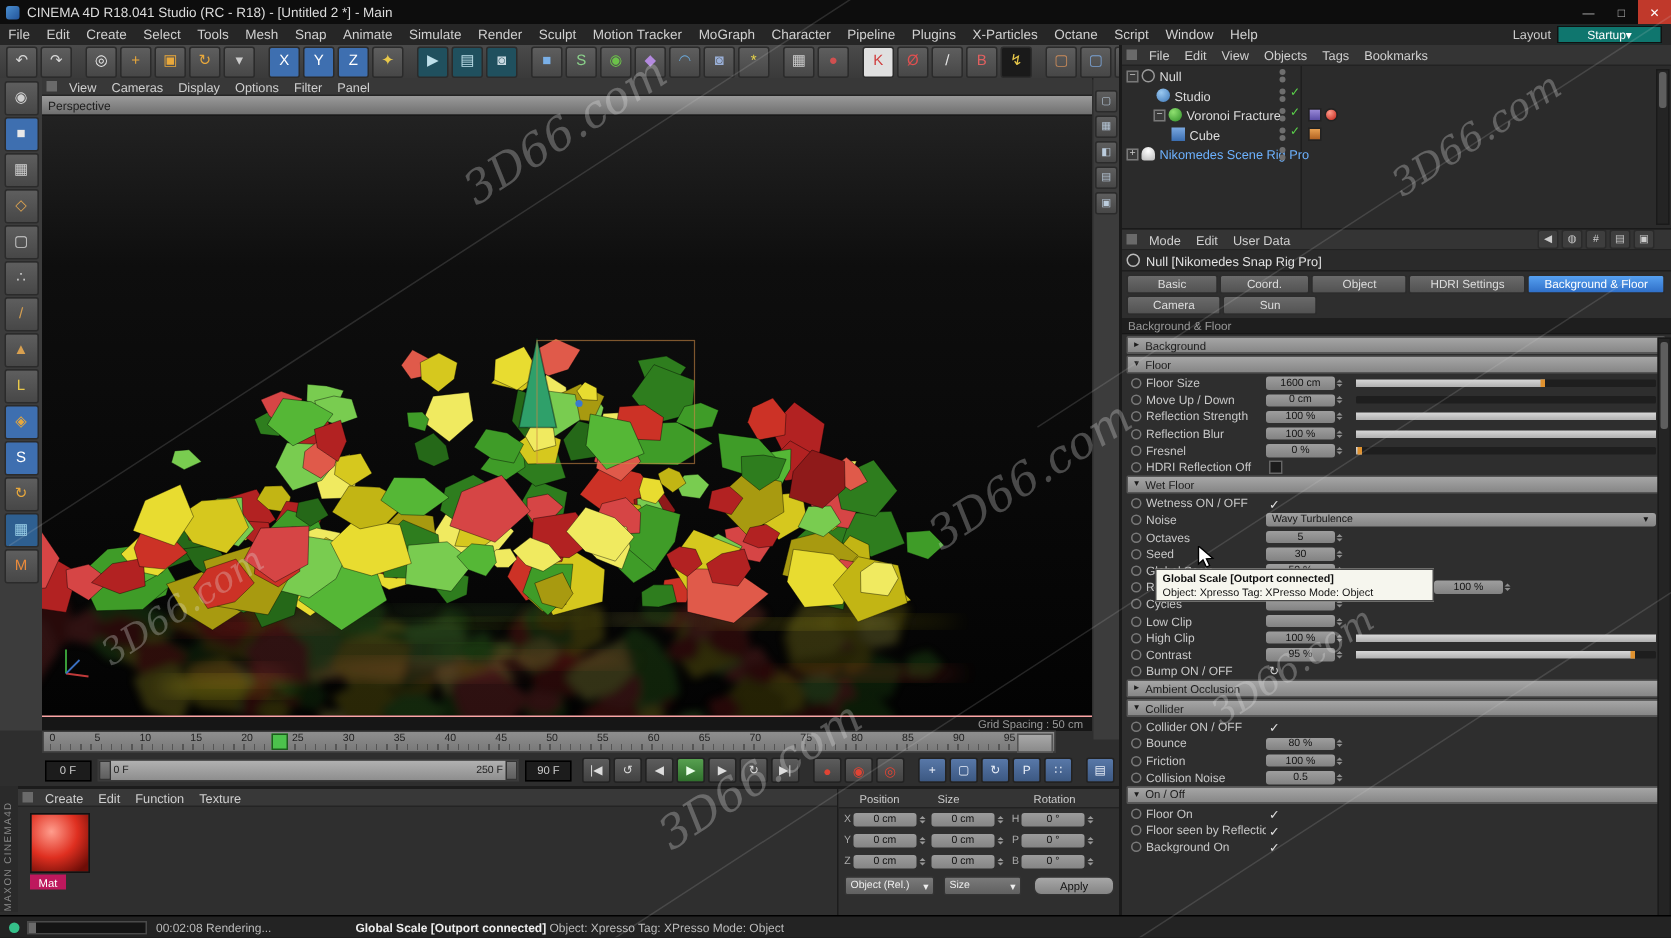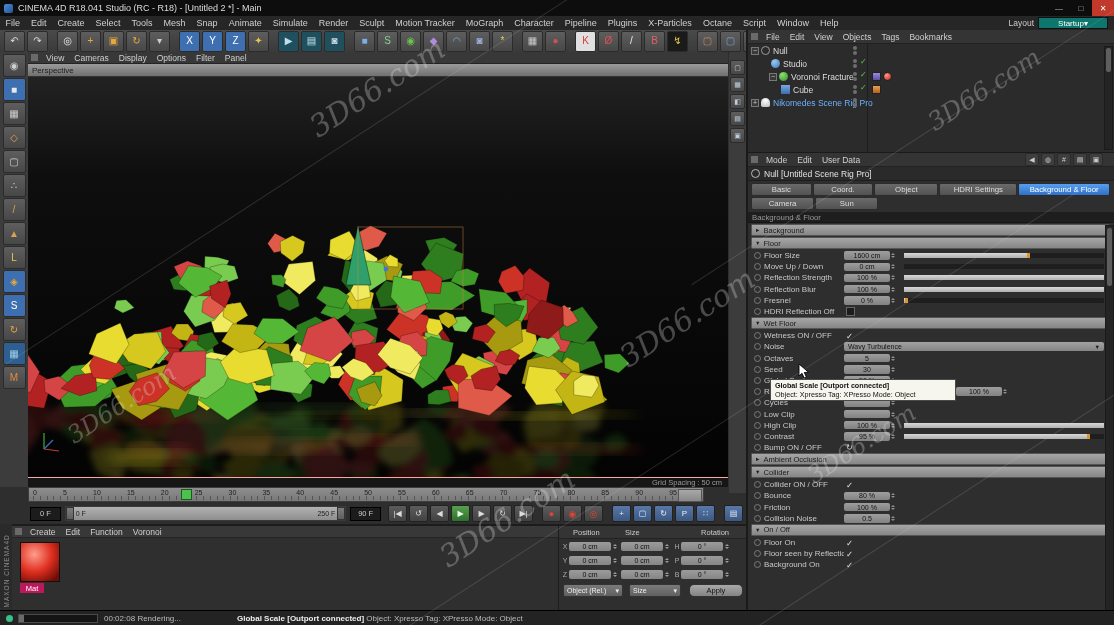--- a/index.html
+++ b/index.html
@@ -80,21 +80,21 @@
   #mat-menu .menu-item{padding:0 5px;}
   #mat-item{position:absolute;left:8px;top:16px;width:40px;}
   #mat-thumb{width:38px;height:38px;border:1px solid #111;
      background:radial-gradient(circle at 35% 30%,#ff9d8d,#df2f20 48%,#6e0d07 88%);}
   #mat-name{margin-top:1px;width:24px;height:10px;background:#be185d;color:#fff;font-size:7.5px;
      display:flex;align-items:center;justify-content:center;}
   #coords{position:absolute;left:558px;top:524px;width:187px;height:84px;background:#2f2f2f;
      border-top:2px solid #1c1c1c;border-left:1px solid #1c1c1c;font-size:7.5px;}
   #coord-heads{display:flex;height:12px;align-items:center;color:#ccc;background:#343434;border-bottom:1px solid #222;}
   #coord-heads span{font-size:7.5px;}
-  .ch-pos{margin-left:14px;width:52px;} .ch-size{width:52px;} .ch-rot{width:52px;text-align:right;}
+  .ch-pos{margin-left:14px;width:52px;} .ch-size{width:52px;} .ch-rot{width:52px;text-align:center;}
   .co-row{display:flex;align-items:center;height:14px;padding-left:2px;}
   .co-axis{width:8px;color:#aaa;font-size:7px;text-align:center;}
   .co-field{width:42px;height:9px;background:linear-gradient(#9c9c9c,#858585);border-radius:2px;color:#111;
      display:flex;align-items:center;justify-content:center;font-size:7px;margin-right:1px;}
   .co-step{width:6px;height:9px;margin-right:3px;position:relative;}
   .co-step:before,.co-step:after{content:"";position:absolute;left:1px;border:2.5px solid transparent;}
   .co-step:before{top:0;border-bottom-color:#999;}
   .co-step:after{bottom:0;border-top-color:#999;}
   #coord-foot{display:flex;align-items:center;margin-top:3px;padding-left:4px;}
   .co-dd{height:11px;background:linear-gradient(#7a7a7a,#606060);border:1px solid #333;border-radius:2px;
@@ -842,21 +842,21 @@
   <div id="brand">
       <span>MAXON CINEMA4D</span>
     </div>
 
   <div id="materials">
     <div id="mat-menu">
       <span class="vp-micon"></span>
     <span class="menu-item">Create</span>
         <span class="menu-item">Edit</span>
         <span class="menu-item">Function</span>
-        <span class="menu-item">Voronoi</span>
+        <span class="menu-item">Texture</span>
       </div>
     <div id="mat-item">
       <div id="mat-thumb"></div>
       <div id="mat-name">Mat</div>
     </div>
   </div>
 
   <div id="coords">
     <div id="coord-heads">
       <span class="ch-pos">Position</span>
@@ -1005,21 +1005,21 @@
         <div id="am-right-icons">
           <div class="tbtn">◀</div>
           <div class="tbtn">◍</div>
           <div class="tbtn">#</div>
           <div class="tbtn">▤</div>
           <div class="tbtn">▣</div>
         </div>
       </div>
     <div id="am-title">
       <span id="am-title-icon"></span>
-      <span>Null [Untitled Scene Rig Pro]</span>
+      <span>Null [Nikomedes Snap Rig Pro]</span>
     </div>
     <div id="am-tabs">
       <div class="tab-row" id="tab-row-1">
           <div class="am-tab" style="width: 17%;">Basic</div>
           <div class="am-tab" style="width: 17%;">Coord.</div>
           <div class="am-tab" style="width: 18%;">Object</div>
           <div class="am-tab" style="width: 22%;">HDRI Settings</div>
           <div class="am-tab active" style="width: 26%;">Background &amp; Floor</div>
         </div>
       <div class="tab-row" id="tab-row-2">

